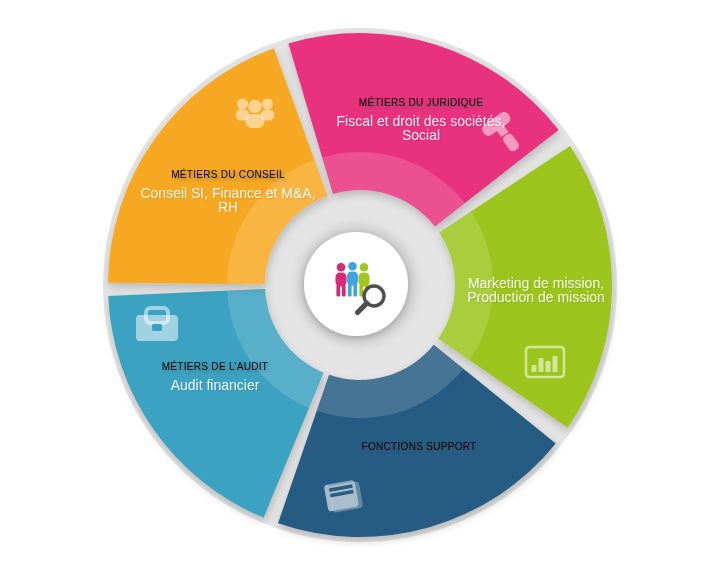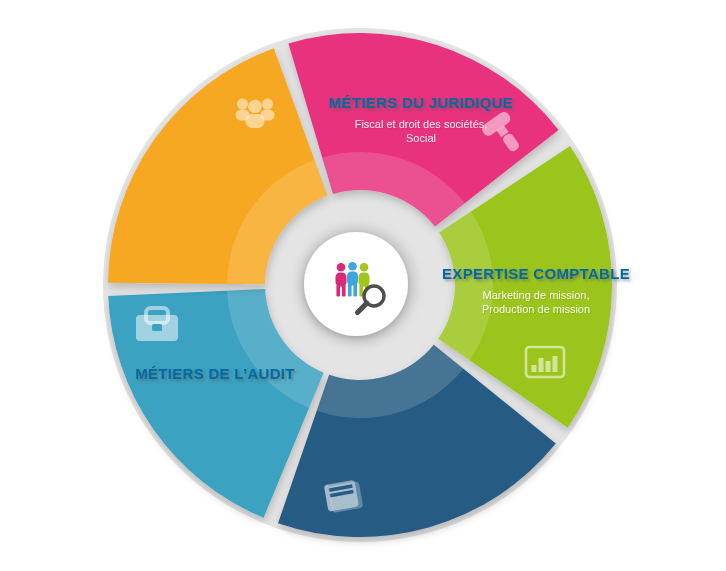--- a/index.html
+++ b/index.html
@@ -14,30 +14,30 @@
   #wheel-svg { position: absolute; left: 0; top: 0; }
 
   .seg-label {
     position: absolute;
     transform: translate(-50%, -50%);
     text-align: center;
     color: #ffffff;
     pointer-events: none;
   }
   .seg-title {
-    font-size: 15px;
-    font-weight: bold;
+    font-size: 10px;
+    font-weight: normal;
     letter-spacing: 0.3px;
-    color: #0369a1;
+    color: #000000;
     text-shadow: 2px 2px 3px rgba(90,90,90,0.55);
     margin-bottom: 7px;
     white-space: nowrap;
   }
   .seg-sub {
-    font-size: 11px;
+    font-size: 14px;
     line-height: 13.5px;
     color: rgba(255,255,255,0.92);
     text-shadow: 1px 1px 1px rgba(0,0,0,0.10);
     white-space: pre-line;
   }
   .pos-juridique { left: 421px; top: 119px; width: 250px; }
   .pos-comptable { left: 536px; top: 290px; width: 220px; }
   .pos-support   { left: 419px; top: 450px; width: 240px; }
   .pos-audit     { left: 215px; top: 377px; width: 220px; }
   .pos-conseil   { left: 228px; top: 191px; width: 230px; }
@@ -141,23 +141,29 @@
       <rect x="-9.5" y="3" width="19" height="14" rx="6.5"></rect>
     </g>
   </svg>
 
   <div class="seg-label pos-juridique">
     <div class="seg-title">MÉTIERS DU JURIDIQUE</div>
     <div class="seg-sub">Fiscal et droit des sociétés,
 Social</div>
   </div>
   <div class="seg-label pos-comptable">
-    <div class="seg-title">EXPERTISE COMPTABLE</div>
     <div class="seg-sub">Marketing de mission,
 Production de mission</div>
   </div>
   <div class="seg-label pos-support">
+    <div class="seg-title">FONCTIONS SUPPORT</div>
   </div>
   <div class="seg-label pos-audit">
     <div class="seg-title">MÉTIERS DE L’AUDIT</div>
+    <div class="seg-sub">Audit financier</div>
+  </div>
+  <div class="seg-label pos-conseil">
+    <div class="seg-title">MÉTIERS DU CONSEIL</div>
+    <div class="seg-sub">Conseil SI, Finance et M&amp;A,
+RH</div>
   </div>
 
 </div>
 
 </body></html>

